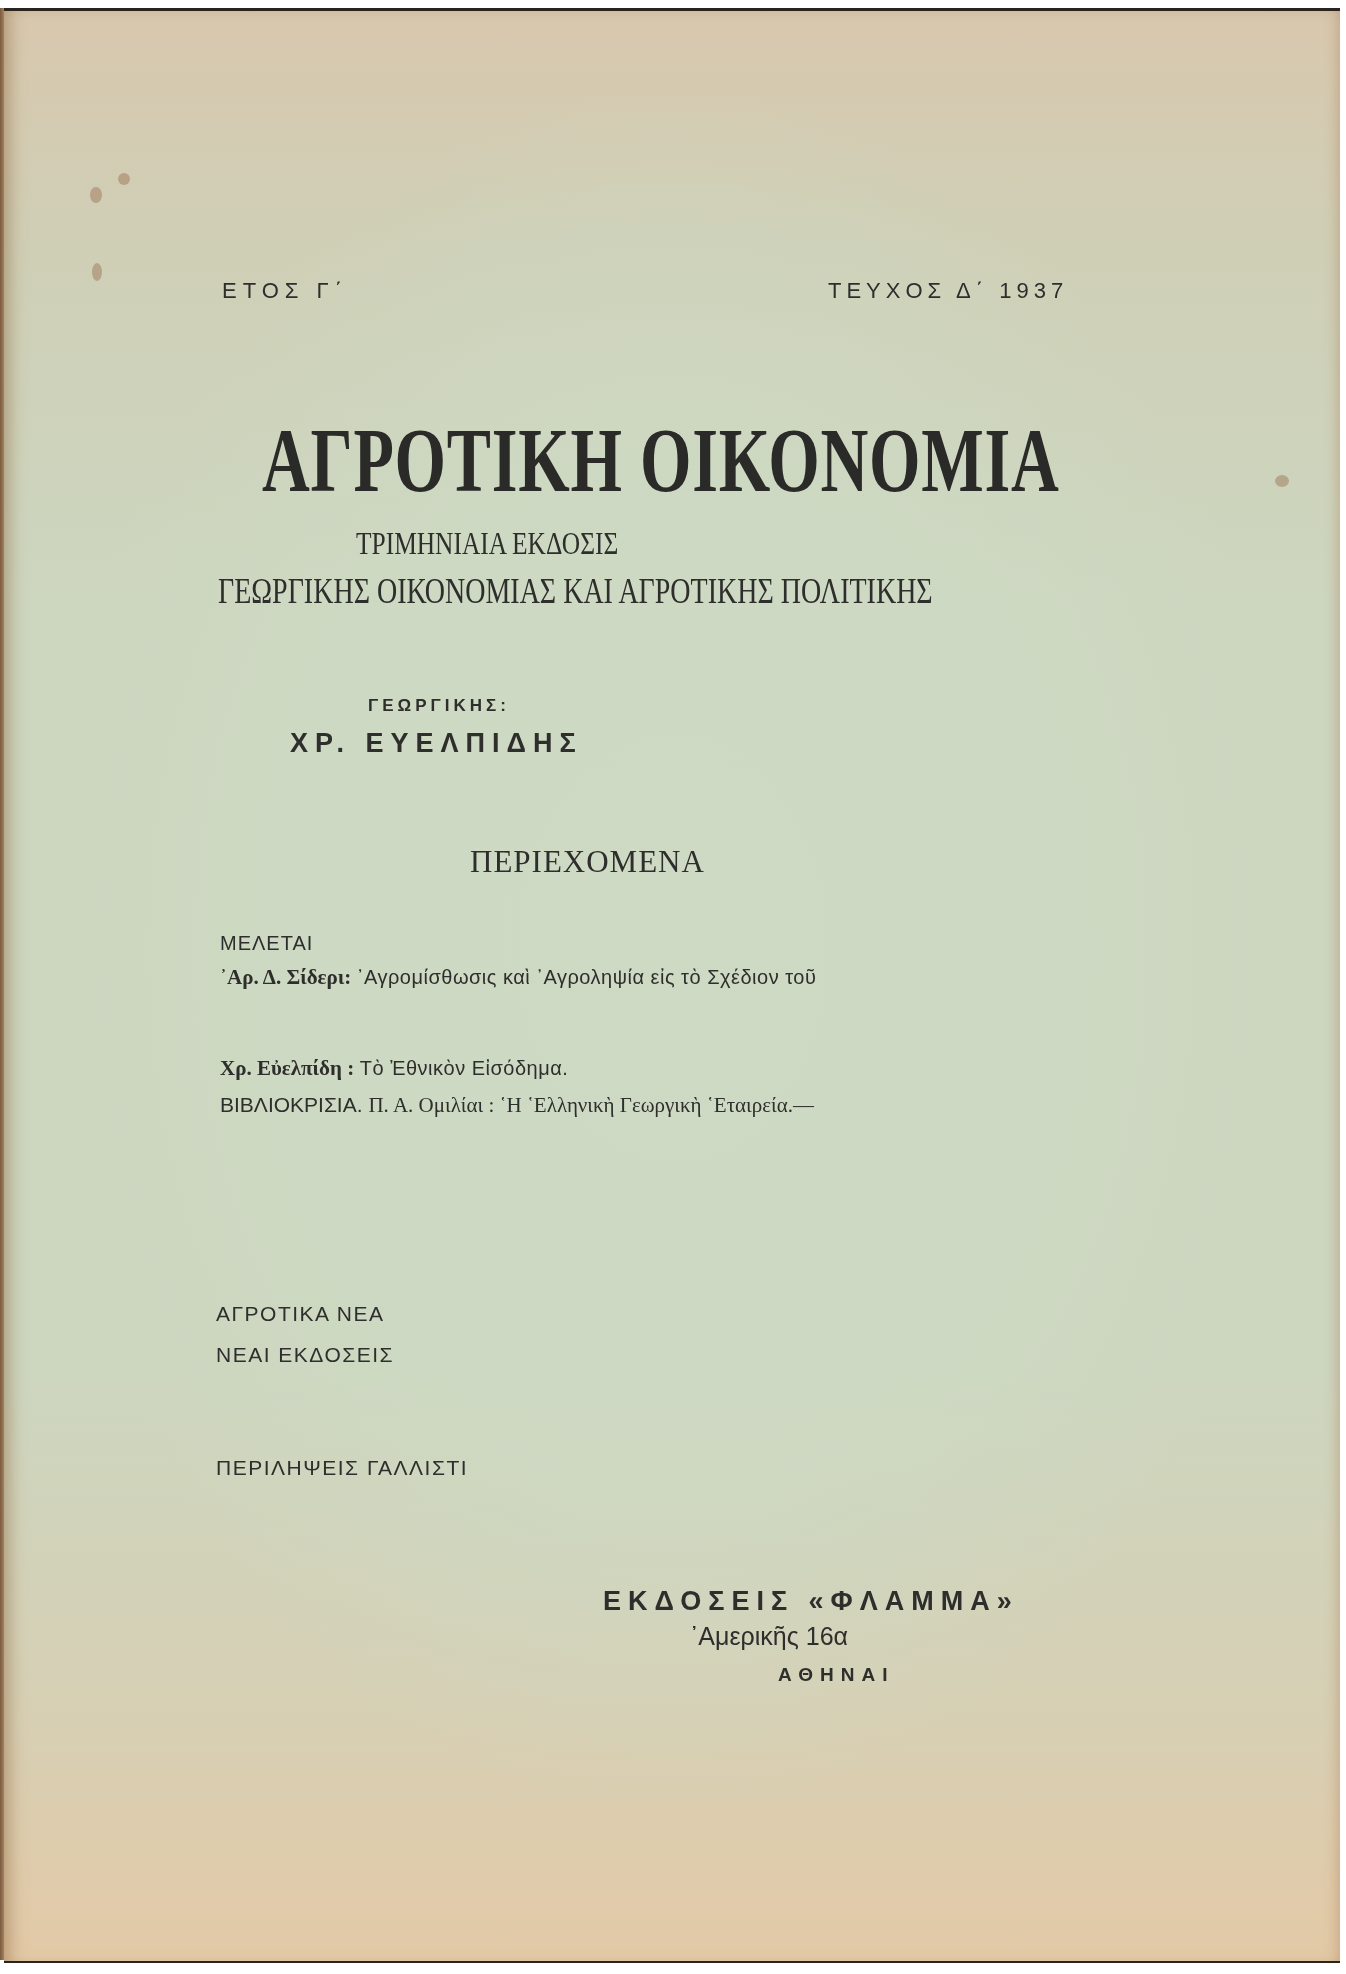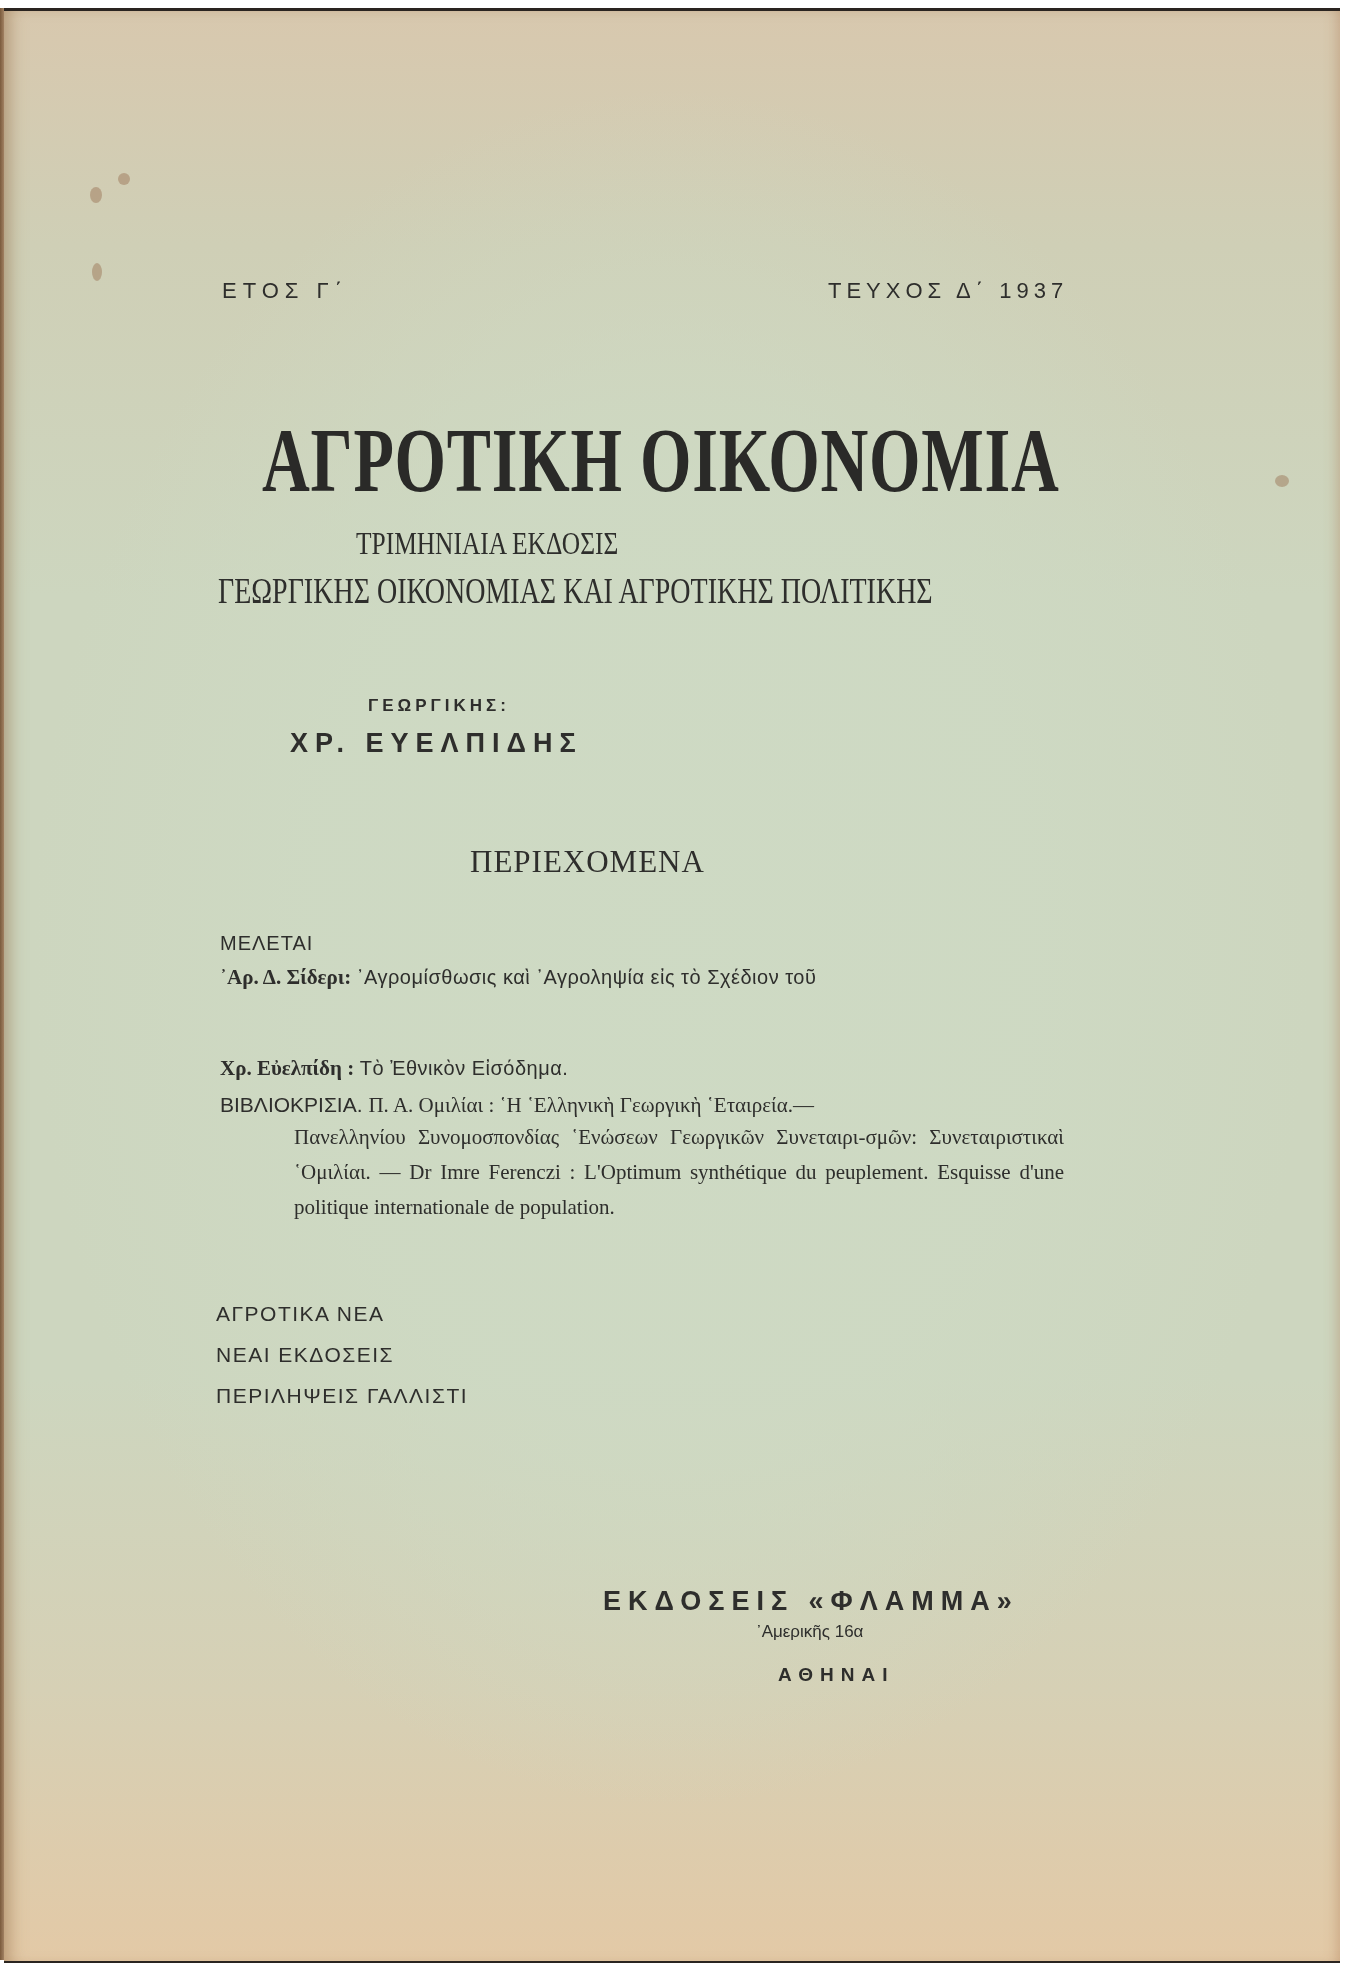--- a/index.html
+++ b/index.html
@@ -57,24 +57,24 @@
   #reviews .label { font-family: "Liberation Sans", sans-serif; letter-spacing: 0; }
   #reviews .lead { font-family: "Liberation Serif", serif; }
   #reviews .cont {
     display: block; padding-left: 74px; font-family: "Liberation Serif", serif;
     line-height: 35px; text-align: justify; width: 770px; margin-top: 2px;
   }
 
   .section { position: absolute; left: 216px; color: #2e2e2c; font-size: 21px; letter-spacing: 1.5px; }
   #sec1 { top: 1302px; }
   #sec2 { top: 1343px; }
-  #sec3 { top: 1384px; }
+  #sec3 { top: 1456px; }
 
   #publisher { left: 603px; top: 1586px; font-size: 27px; font-weight: bold; letter-spacing: 7px; }
-  #address { left: 756px; top: 1622px; font-size: 17px; font-family: "Liberation Sans", sans-serif; text-align: right; }
+  #address { left: 690px; top: 1622px; font-size: 25px; font-family: "Liberation Sans", sans-serif; text-align: right; }
   #city { left: 778px; top: 1664px; font-size: 19px; font-weight: bold; letter-spacing: 7px; }
 
   .stain { position: absolute; border-radius: 50%; background: rgba(150,110,80,0.45); }
 </style>
 </head>
 <body>
 
 <div class="spine"></div>
 <div class="paper">
   <div class="stain" style="left:86px;top:176px;width:12px;height:16px;"></div>
@@ -102,21 +102,20 @@
 </div>
 
 <div id="entry2" class="entry">
   <span class="author">Χρ. Εὐελπίδη :</span>
   <span class="text">Τὸ Ἐθνικὸν Εἰσόδημα.</span>
 </div>
 
 <div id="reviews">
   <span class="label">ΒΙΒΛΙΟΚΡΙΣΙΑ.</span>
   <span class="lead">Π. Α. Ομιλίαι :  ῾Η ῾Ελληνικὴ Γεωργικὴ ῾Εταιρεία.—</span>
-  <span class="cont">Πανελληνίου Συνομοσπονδίας ῾Ενώσεων Γεωργικῶν Συνεταιρι-σμῶν: Συνεταιριστικαὶ ῾Ομιλίαι. — Dr Imre Ferenczi : L'Optimum synthétique du peuplement. Esquisse d'une politique internationale de population.</span>
 </div>
 
 <div id="sec1" class="section">ΑΓΡΟΤΙΚΑ ΝΕΑ</div>
 <div id="sec2" class="section">ΝΕΑΙ ΕΚΔΟΣΕΙΣ</div>
 <div id="sec3" class="section">ΠΕΡΙΛΗΨΕΙΣ ΓΑΛΛΙΣΤΙ</div>
 
 <div id="publisher" class="ink sans">ΕΚΔΟΣΕΙΣ «ΦΛΑΜΜΑ»</div>
 <div id="address" class="ink">᾿Αμερικῆς 16α</div>
 <div id="city" class="ink sans">ΑΘΗΝΑΙ</div>
 

